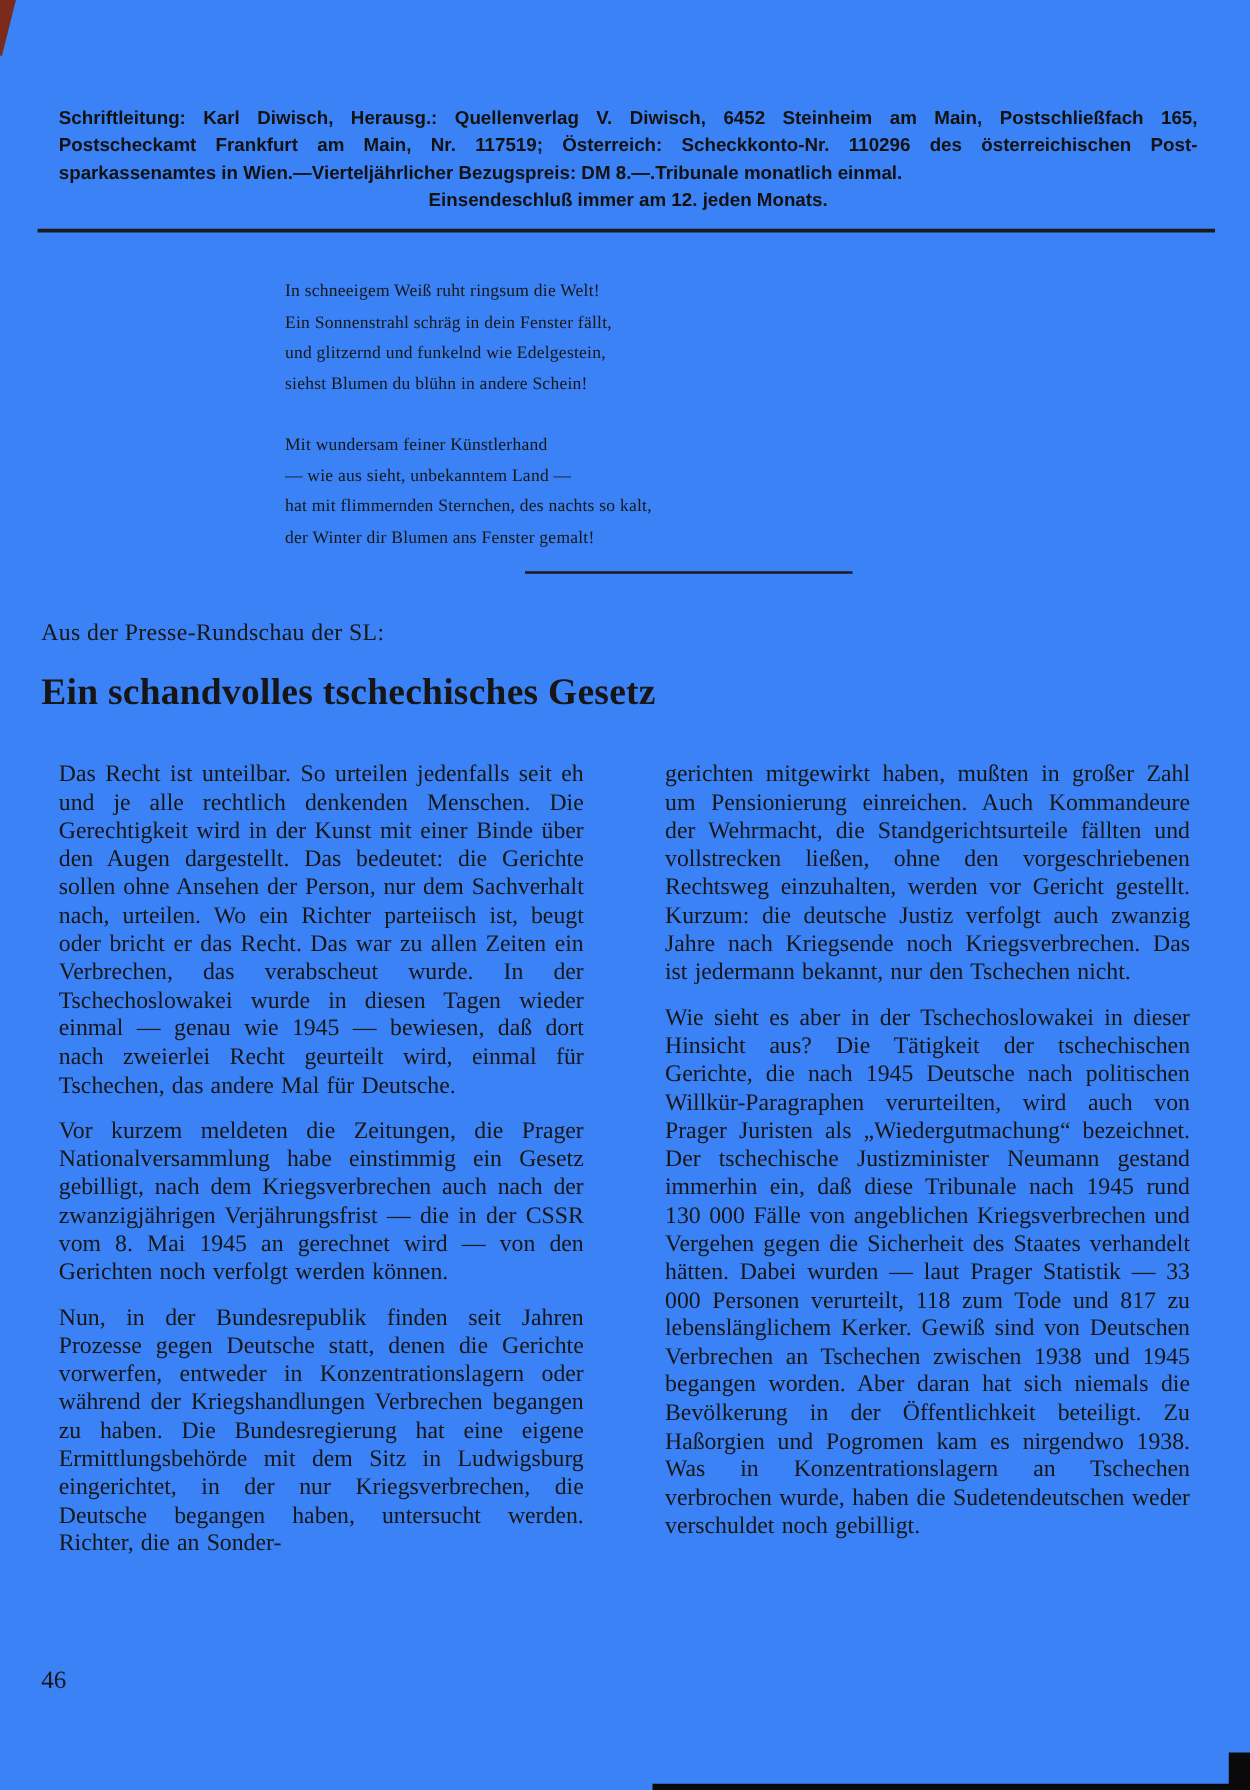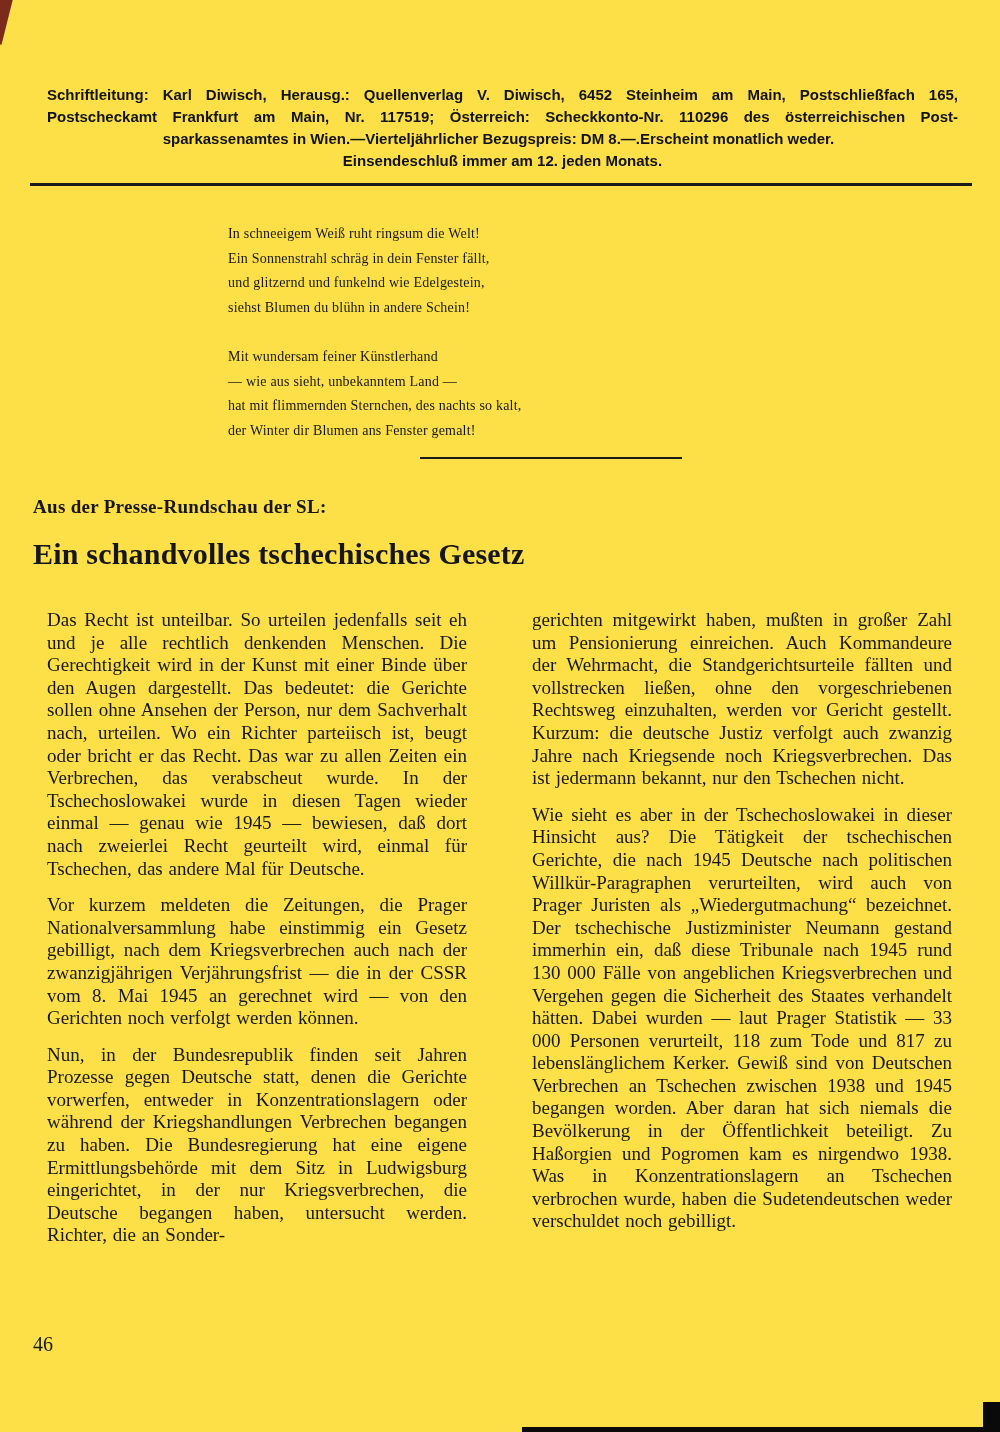--- a/index.html
+++ b/index.html
@@ -1,40 +1,40 @@
 <!DOCTYPE html>
 <html lang="de"><head>
 <meta charset="utf-8">
 <style>
   html, body { margin: 0; padding: 0; background: #ffffff; }
   .page {
     position: relative;
     width: 1000px;
     height: 1432px;
-    background: #fde047;
+    background: #3b82f6;
     overflow: hidden;
     color: #161616;
   }
 
   
   .masthead {
     position: absolute;
     left: 47px;
     right: 42px;
     top: 84px;
     font-family: "Liberation Sans", sans-serif;
     font-weight: 700;
     font-size: 15px;
     line-height: 22px;
     color: #121212;
   }
   .masthead-line.justify { text-align: justify; text-align-last: justify; }
   .masthead-line.spread {
     display: flex;
-    justify-content: center;
+    justify-content: flex-start;
     padding: 0 8px 0 0;
   }
   .masthead-line.center { text-align: center; }
 
   .rule-main {
     position: absolute;
     left: 30px;
     top: 183px;
     width: 942px;
     height: 3px;
@@ -62,21 +62,21 @@
     height: 2px;
     background: #1b1b1b;
   }
 
   
   .kicker {
     position: absolute;
     left: 33px;
     top: 496px;
     font-family: "Liberation Serif", serif;
-    font-weight: 700;
+    font-weight: 400;
     font-size: 19px;
     letter-spacing: 0.3px;
   }
   .title {
     position: absolute;
     left: 33px;
     width: 933px;
     top: 537px;
     font-family: "Liberation Serif", serif;
     font-weight: 700;
@@ -141,21 +141,21 @@
 
   <div class="artifact-top-left"></div>
 
   <div class="masthead">
     <div class="masthead-line justify">Schriftleitung: Karl Diwisch, Herausg.: Quellenverlag V. Diwisch, 6452 Steinheim am Main, Postschließfach 165,</div>
     <div class="masthead-line justify">Postscheckamt Frankfurt am Main, Nr. 117519; Österreich: Scheckkonto-Nr. 110296 des österreichischen Post-</div>
     <div class="masthead-line spread">
       <span>sparkassenamtes in Wien.</span>
       <span>—</span>
       <span>Vierteljährlicher Bezugspreis: DM 8.—.</span>
-      <span>Erscheint monatlich weder.</span>
+      <span>Tribunale monatlich einmal.</span>
     </div>
     <div class="masthead-line center">Einsendeschluß immer am 12. jeden Monats.</div>
   </div>
 
   <div class="rule-main"></div>
 
   <div class="poem">
     <div class="stanza">
       <div>In schneeigem Weiß ruht ringsum die Welt!</div>
       <div>Ein Sonnenstrahl schräg in dein Fenster fällt,</div>

